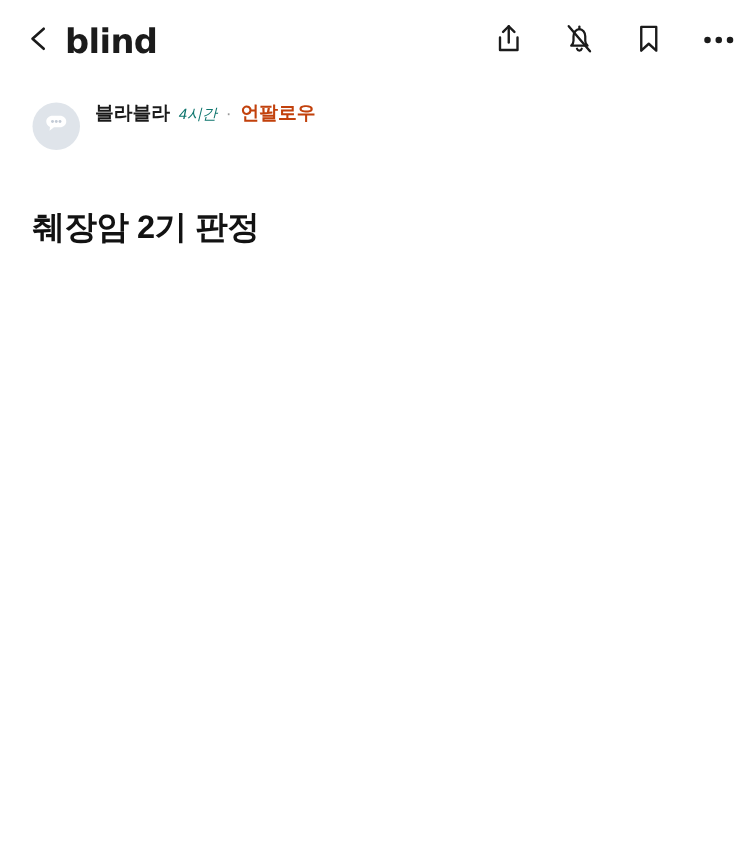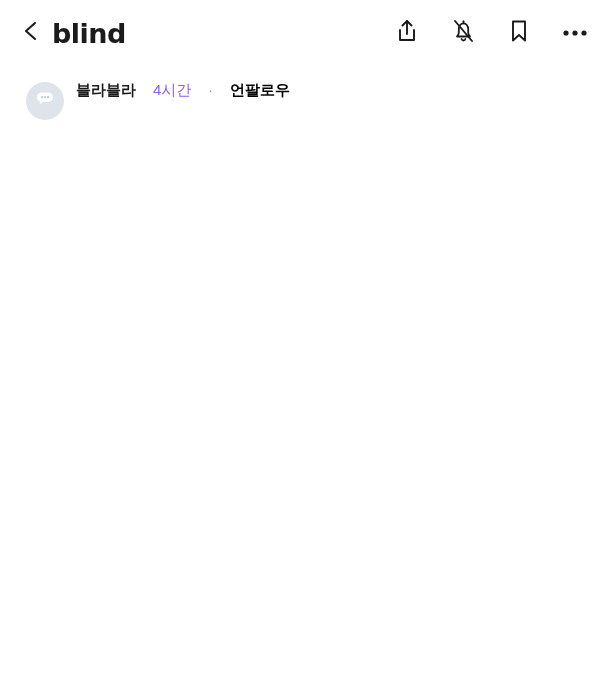--- a/index.html
+++ b/index.html
@@ -81,38 +81,39 @@
   .author-meta {
     margin-left: 12px;
     display: flex;
     flex-direction: column;
     gap: 4px;
     padding-top: 1px;
   }
   .author-line1 {
     display: flex;
     align-items: baseline;
-    gap: 17px;
+    gap: 7px;
     font-size: 15px;
   }
   .author-name {
     color: #1a1a1a;
     font-weight: bold;
     font-size: 15px;
   }
   .author-time {
-    color: #8b5cf6;
-    font-size: 15px;
+    color: #0f766e;
+    font-size: 12px;
+    font-style: italic;
   }
   .dot-sep {
     color: #9a9a9a;
     font-size: 14px;
   }
   .unfollow {
-    color: #000000;
+    color: #c2410c;
     font-size: 15px;
     font-weight: bold;
     cursor: pointer;
   }
   .author-line2 {
     color: #8e8e8e;
     font-size: 14px;
   }
 
   
@@ -209,15 +210,16 @@
       <div class="author-line1">
         <span class="author-name">블라블라</span>
         <span class="author-time">4시간</span>
         <span class="dot-sep">·</span>
         <span class="unfollow">언팔로우</span>
       </div>
     </div>
   </div>
 
   <div class="post">
+    <h1 class="post-title">췌장암 2기 판정</h1>
   </div>
 
 </div>
 
 </body></html>

